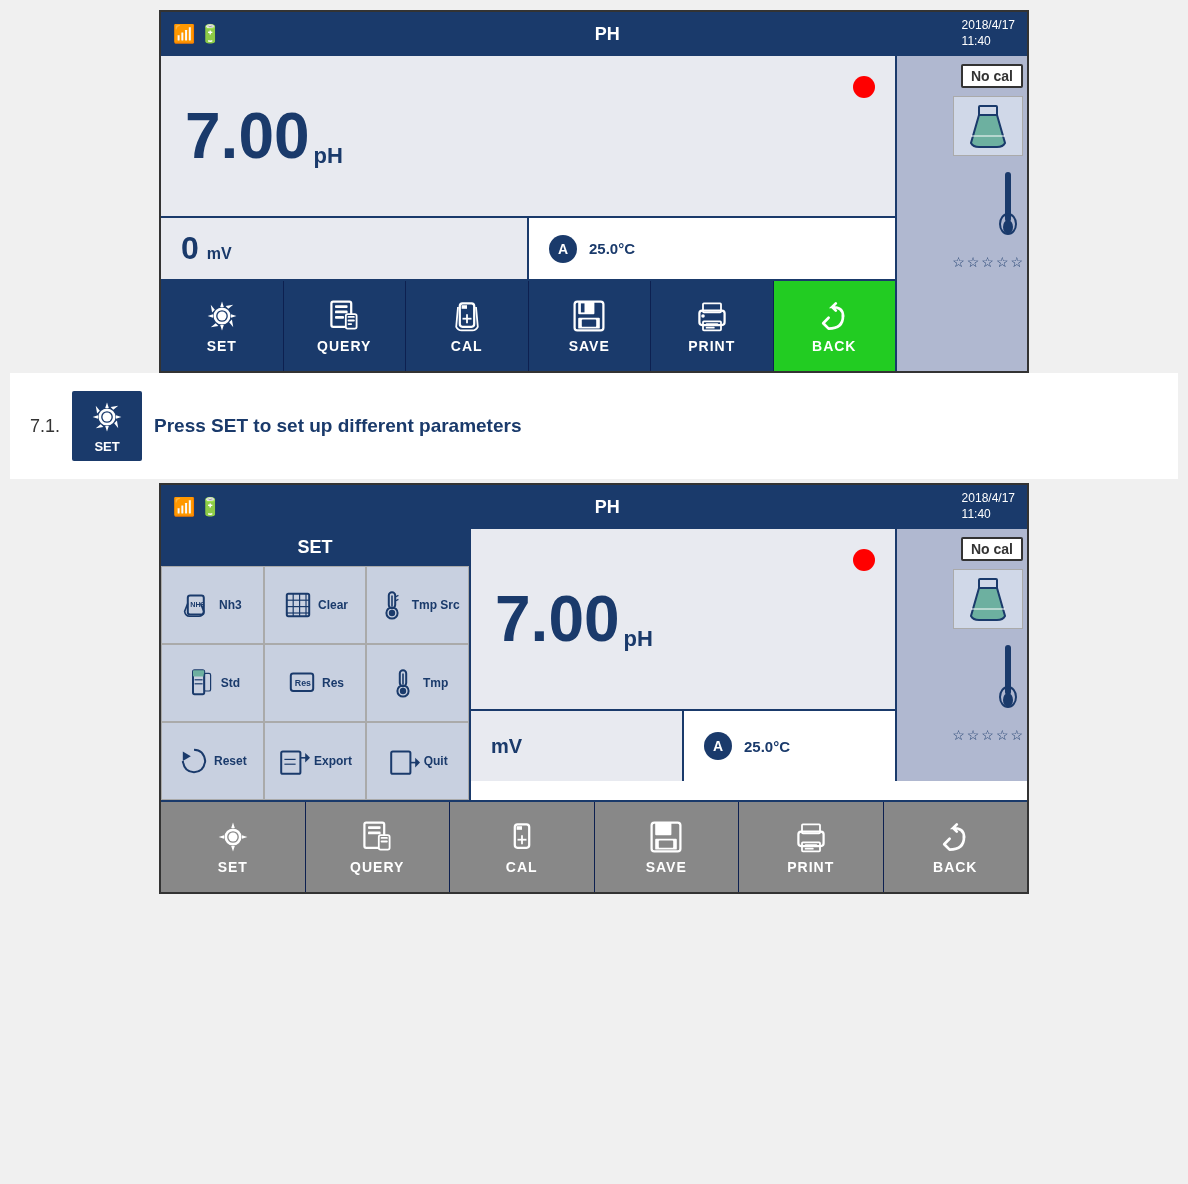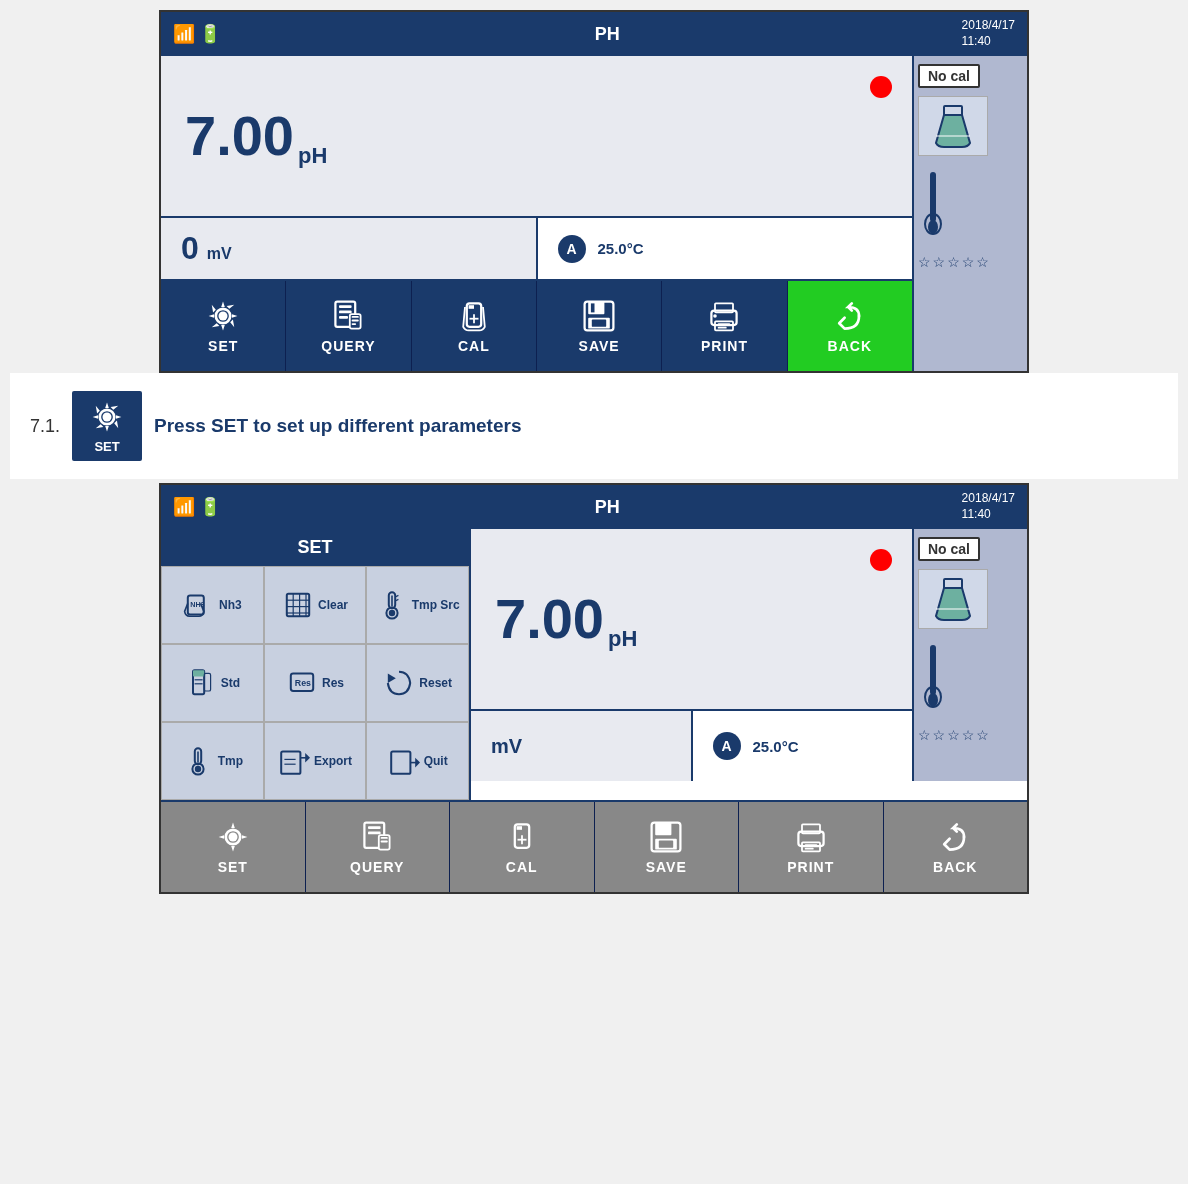--- a/index.html
+++ b/index.html
@@ -42,26 +42,26 @@
     }
 
     
     .main-content {
       display: flex;
     }
     .main-left {
       flex: 1;
     }
     .sidebar-right {
-      width: 115px;
+      width: 132px;
       background: #b0b8d0;
       border-left: 2px solid #1a3a6b;
       display: flex;
       flex-direction: column;
-      align-items: flex-start;
+      align-items: flex-end;
       padding: 8px 4px;
       gap: 8px;
     }
 
     
     .no-cal-badge {
       background: white;
       border: 2px solid #333;
       padding: 2px 8px;
       font-size: 14px;
@@ -94,21 +94,21 @@
     
     .ph-display {
       background: #e8eaf0;
       padding: 20px 24px;
       display: flex;
       align-items: center;
       min-height: 160px;
       position: relative;
     }
     .ph-value {
-      font-size: 56px;
+      font-size: 64px;
       font-weight: bold;
       color: #1a3a6b;
       line-height: 1;
     }
     .ph-unit {
       font-size: 22px;
       color: #1a3a6b;
       font-weight: bold;
       margin-top: 40px;
       margin-left: 4px;
@@ -512,34 +512,34 @@
         <div class="set-cell">
           <svg width="32" height="32" viewBox="0 0 40 40">
             <rect x="6" y="8" width="28" height="22" rx="3" fill="none" stroke="#1a3a6b" stroke-width="2.5"></rect>
             <text x="11" y="24" font-size="11" fill="#1a3a6b" font-weight="bold">Res</text>
           </svg>
           <span class="set-cell-label">Res</span>
         </div>
 
         <div class="set-cell">
           <svg width="32" height="32" viewBox="0 0 40 40">
-            <path d="M20 6 Q32 6 34 20 Q32 34 20 34 Q8 34 6 20" fill="none" stroke="#1a3a6b" stroke-width="2.5"></path>
-            <polygon points="6,8 6,20 16,14" fill="#1a3a6b"></polygon>
-          </svg>
-          <span class="set-cell-label">Reset</span>
-        </div>
-
-        <div class="set-cell">
-          <svg width="32" height="32" viewBox="0 0 40 40">
             <rect x="16" y="4" width="8" height="20" rx="4" fill="none" stroke="#1a3a6b" stroke-width="2.5"></rect>
             <circle cx="20" cy="30" r="7" fill="none" stroke="#1a3a6b" stroke-width="2.5"></circle>
             <circle cx="20" cy="30" r="4" fill="#1a3a6b"></circle>
             <line x1="20" y1="8" x2="20" y2="22" stroke="#1a3a6b" stroke-width="2"></line>
           </svg>
           <span class="set-cell-label">Tmp</span>
+        </div>
+
+        <div class="set-cell">
+          <svg width="32" height="32" viewBox="0 0 40 40">
+            <path d="M20 6 Q32 6 34 20 Q32 34 20 34 Q8 34 6 20" fill="none" stroke="#1a3a6b" stroke-width="2.5"></path>
+            <polygon points="6,8 6,20 16,14" fill="#1a3a6b"></polygon>
+          </svg>
+          <span class="set-cell-label">Reset</span>
         </div>
 
         <div class="set-cell">
           <svg width="32" height="32" viewBox="0 0 40 40">
             <rect x="4" y="8" width="24" height="28" rx="2" fill="none" stroke="#1a3a6b" stroke-width="2.5"></rect>
             <line x1="28" y1="16" x2="38" y2="16" stroke="#1a3a6b" stroke-width="2"></line>
             <polygon points="34,10 34,22 40,16" fill="#1a3a6b"></polygon>
             <line x1="8" y1="18" x2="22" y2="18" stroke="#1a3a6b" stroke-width="1.5"></line>
             <line x1="8" y1="24" x2="22" y2="24" stroke="#1a3a6b" stroke-width="1.5"></line>
           </svg>

